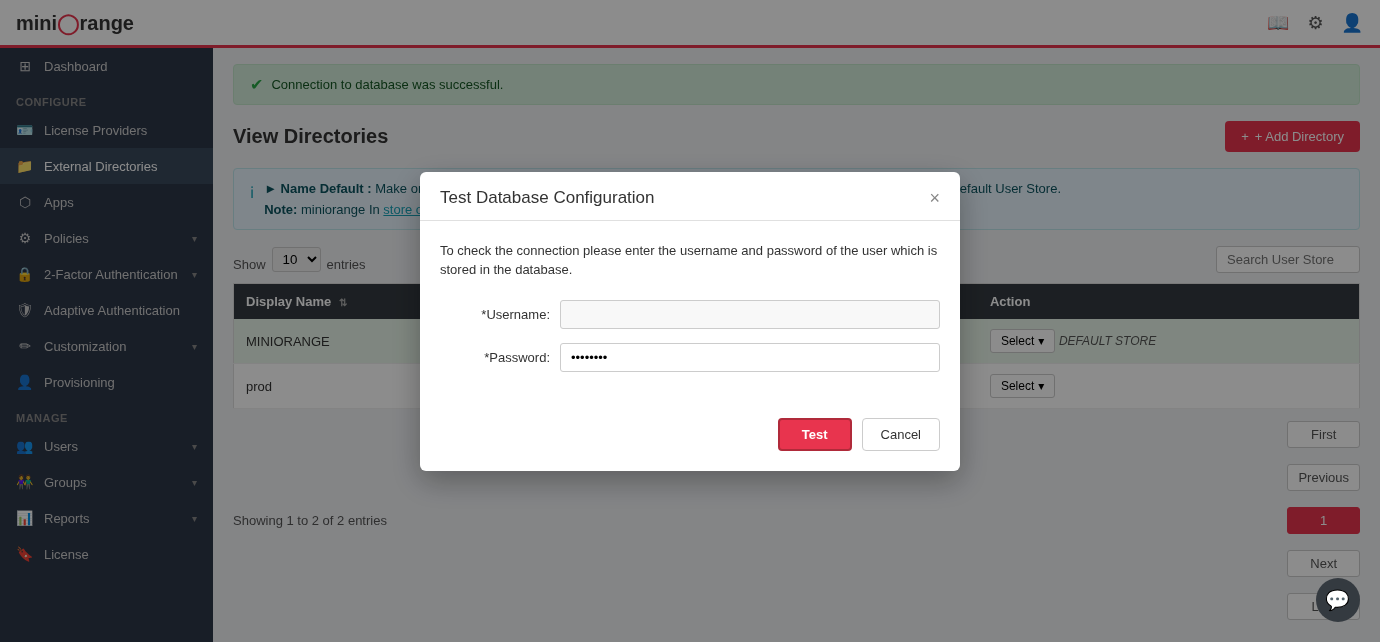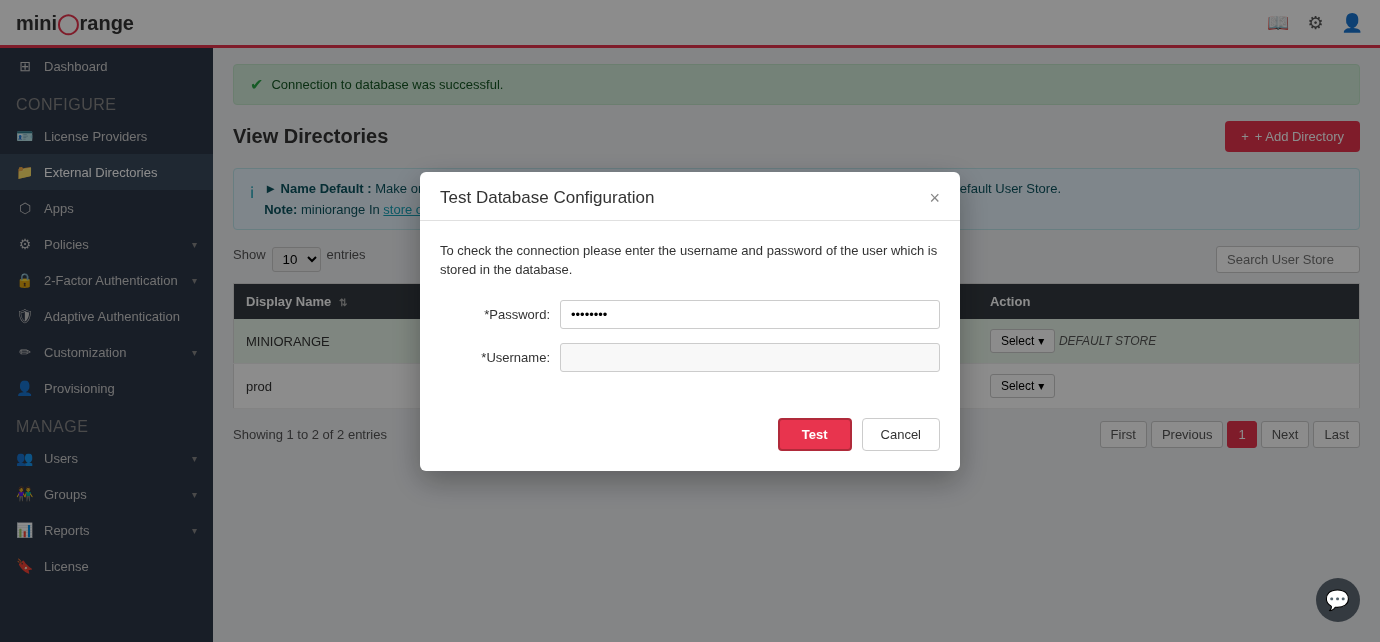--- a/index.html
+++ b/index.html
@@ -33,25 +33,26 @@
     .sidebar {
       width: 213px;
       background: #2d3748;
       color: #ccc;
       display: flex;
       flex-direction: column;
       flex-shrink: 0;
       overflow-y: auto;
     }
     .sidebar-section-label {
-      font-size: 16px;
+      font-size: 11px;
       color: #888;
       padding: 12px 16px 4px;
       text-transform: uppercase;
       letter-spacing: 0.5px;
+      font-weight: bold;
     }
     .sidebar-item {
       display: flex;
       align-items: center;
       gap: 10px;
       padding: 10px 16px;
       cursor: pointer;
       color: #ccc;
       font-size: 13px;
       transition: background 0.15s;
@@ -121,21 +122,21 @@
     .info-box .info-icon { color: #17a2b8; font-size: 16px; flex-shrink: 0; }
     .info-box a { color: #17a2b8; }
 
     
     .table-controls {
       display: flex;
       align-items: center;
       justify-content: space-between;
       margin-bottom: 10px;
     }
-    .show-entries { display: flex; align-items: flex-start; gap: 6px; font-size: 13px; color: #555; }
+    .show-entries { display: flex; align-items: flex-end; gap: 6px; font-size: 13px; color: #555; }
     .show-entries select { padding: 3px 6px; border: 1px solid #ccc; border-radius: 3px; }
     .search-input {
       padding: 5px 10px;
       border: 1px solid #ccc;
       border-radius: 3px;
       font-size: 13px;
       width: 144px;
     }
 
     
@@ -166,21 +167,21 @@
     }
 
     
     .pagination-area {
       display: flex;
       align-items: center;
       justify-content: space-between;
       margin-top: 12px;
     }
     .showing-text { font-size: 13px; color: #555; }
-    .pagination { display: flex; gap: 4px; }
+    .pagination { display: flex; gap: 16px; flex-direction: column; }
     .page-btn {
       padding: 5px 10px;
       border: 1px solid #ccc;
       background: #fff;
       cursor: pointer;
       border-radius: 3px;
       font-size: 13px;
       color: #555;
     }
     .page-btn.active { background: #e8344e; color: #fff; border-color: #e8344e; }
@@ -467,27 +468,27 @@
 
 <div class="overlay">
   <div class="modal">
     <div class="modal-header">
       <span class="modal-title">Test Database Configuration</span>
       <button class="modal-close">×</button>
     </div>
     <div class="modal-body">
       <p class="modal-desc">To check the connection please enter the username and password of the user which is stored in the database.</p>
       <div class="form-row">
+        <label class="form-label">*Username:</label>
+        <input class="form-input" type="text" style="background: rgb(248, 248, 248); color: rgb(170, 170, 170);">
+      </div>
+      <div class="form-row">
         <label class="form-label">*Password:</label>
         <input class="form-input" type="password" value="••••••••" style="">
       </div>
-      <div class="form-row">
-        <label class="form-label">*Username:</label>
-        <input class="form-input" type="text" style="background: rgb(248, 248, 248); color: rgb(170, 170, 170);">
-      </div>
     </div>
     <div class="modal-footer">
       <button class="btn-test">Test</button>
       <button class="btn-cancel">Cancel</button>
     </div>
   </div>
 </div>
 
 <div class="chat-bubble">
   <span class="chat-bubble-icon">💬</span>

